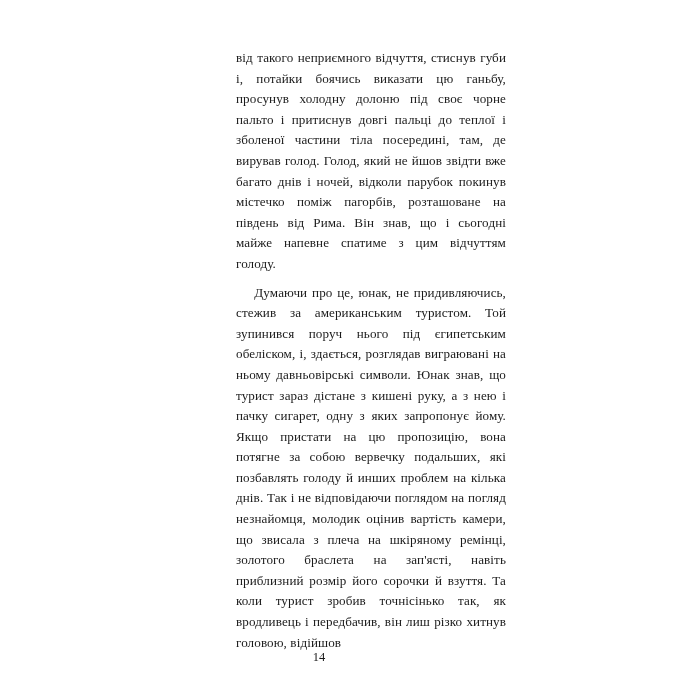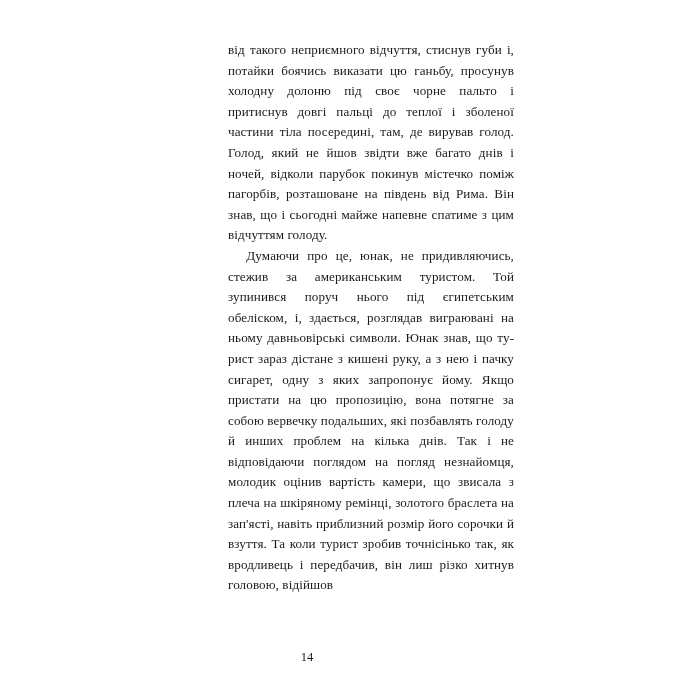--- a/index.html
+++ b/index.html
@@ -20,34 +20,34 @@
     height: 700px;
     box-sizing: border-box;
   }
   .text-column {
     position: absolute;
     left: 228px;
     top: 40px;
     width: 286px;
   }
   .para {
-    margin: 0;
+    margin: 8px;
     font-size: 13.1px;
     line-height: 20.6px;
     text-align: justify;
     text-justify: inter-word;
     hyphens: manual;
     letter-spacing: 0.1px;
   }
   .para + .para {
     text-indent: 1.4em;
   }
   .folio {
     position: absolute;
-    left: 3px;
+    left: 15px;
     top: 650px;
     width: 608px;
     text-align: center;
     font-size: 12.5px;
     color: #1a1a1a;
   }
 </style>
 </head>
 <body>
 

